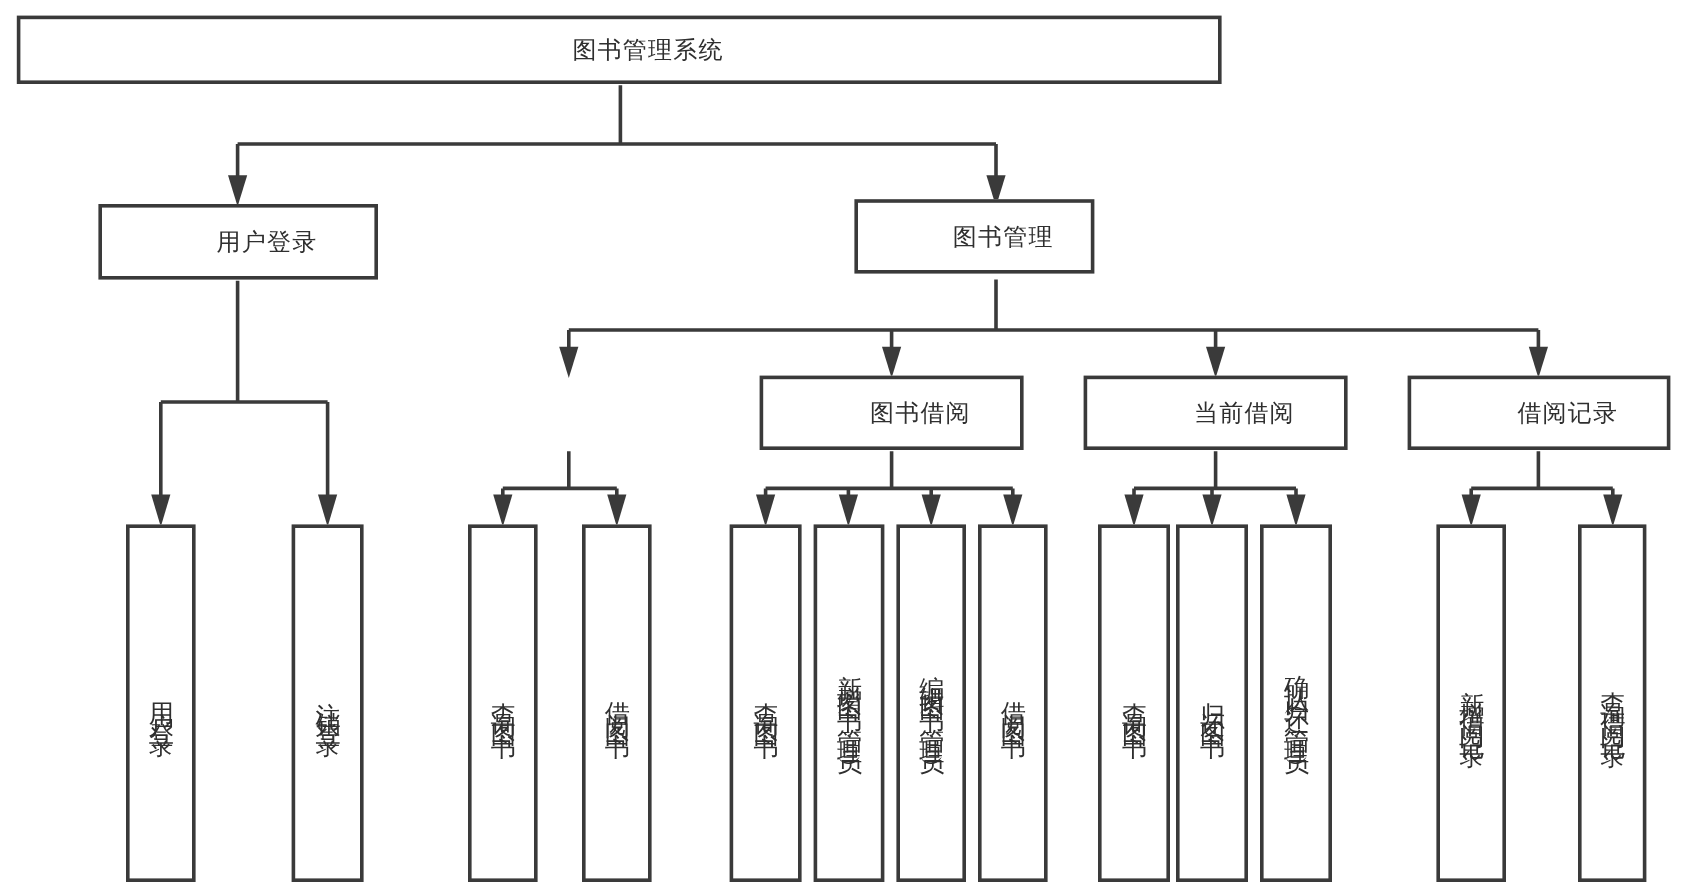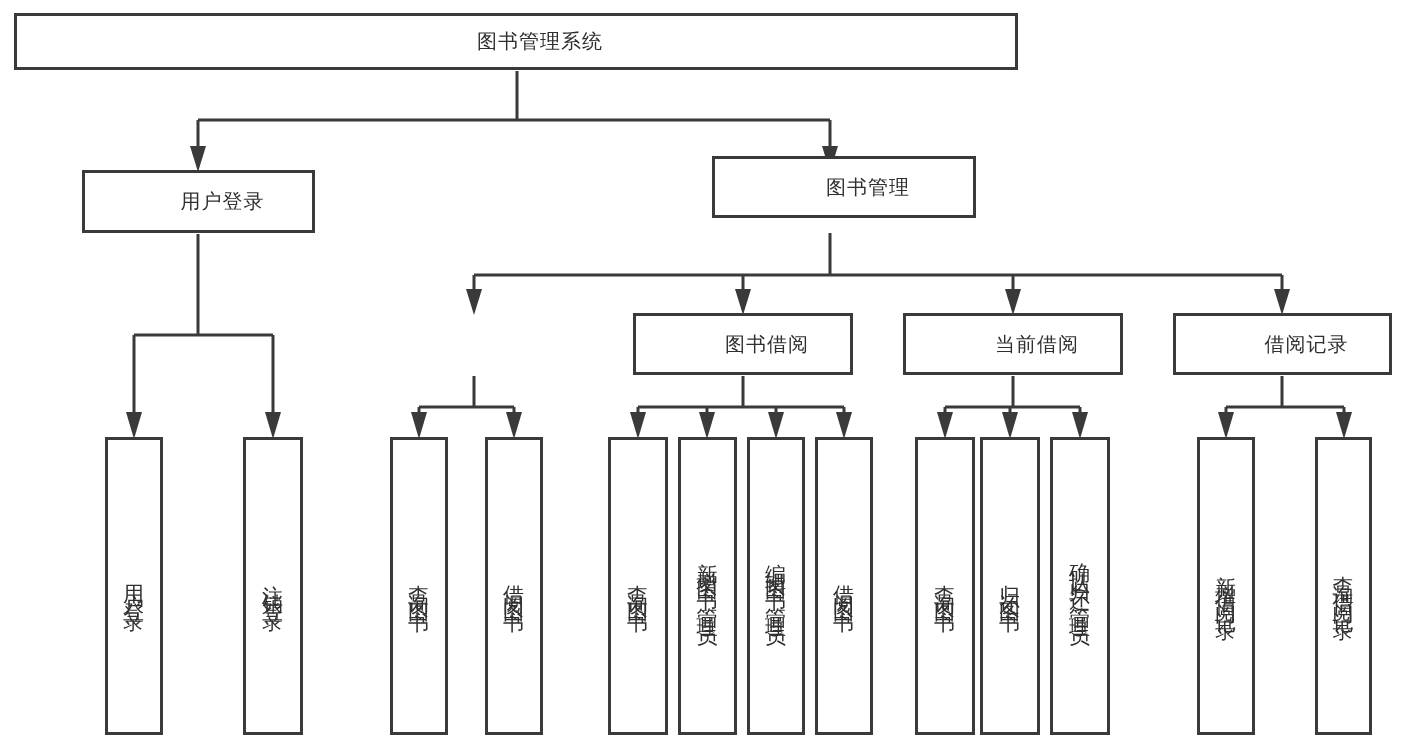--- a/index.html
+++ b/index.html
@@ -115,21 +115,21 @@
     <polygon points="1336,412 1352,412 1344,439"></polygon>
   </svg>
 
   <div class="box" style="left:14px; top:13px; width:1004px; height:57px;">
     <span class="hlabel">图书管理系统</span>
   </div>
 
   <div class="box" style="left:82px; top:170px; width:233px; height:63px;">
     <span class="hlabel">用户登录</span>
   </div>
-  <div class="box" style="left:712px; top:156px; width:264px; height:62px;">
+  <div class="box" style="left:712px; top:166px; width:200px; height:62px;">
     <span class="hlabel">图书管理</span>
   </div>
 
   <div class="box" style="left:633px; top:313px; width:220px; height:62px;">
     <span class="hlabel">图书借阅</span>
   </div>
   <div class="box" style="left:903px; top:313px; width:220px; height:62px;">
     <span class="hlabel">当前借阅</span>
   </div>
   <div class="box" style="left:1173px; top:313px; width:219px; height:62px;">

